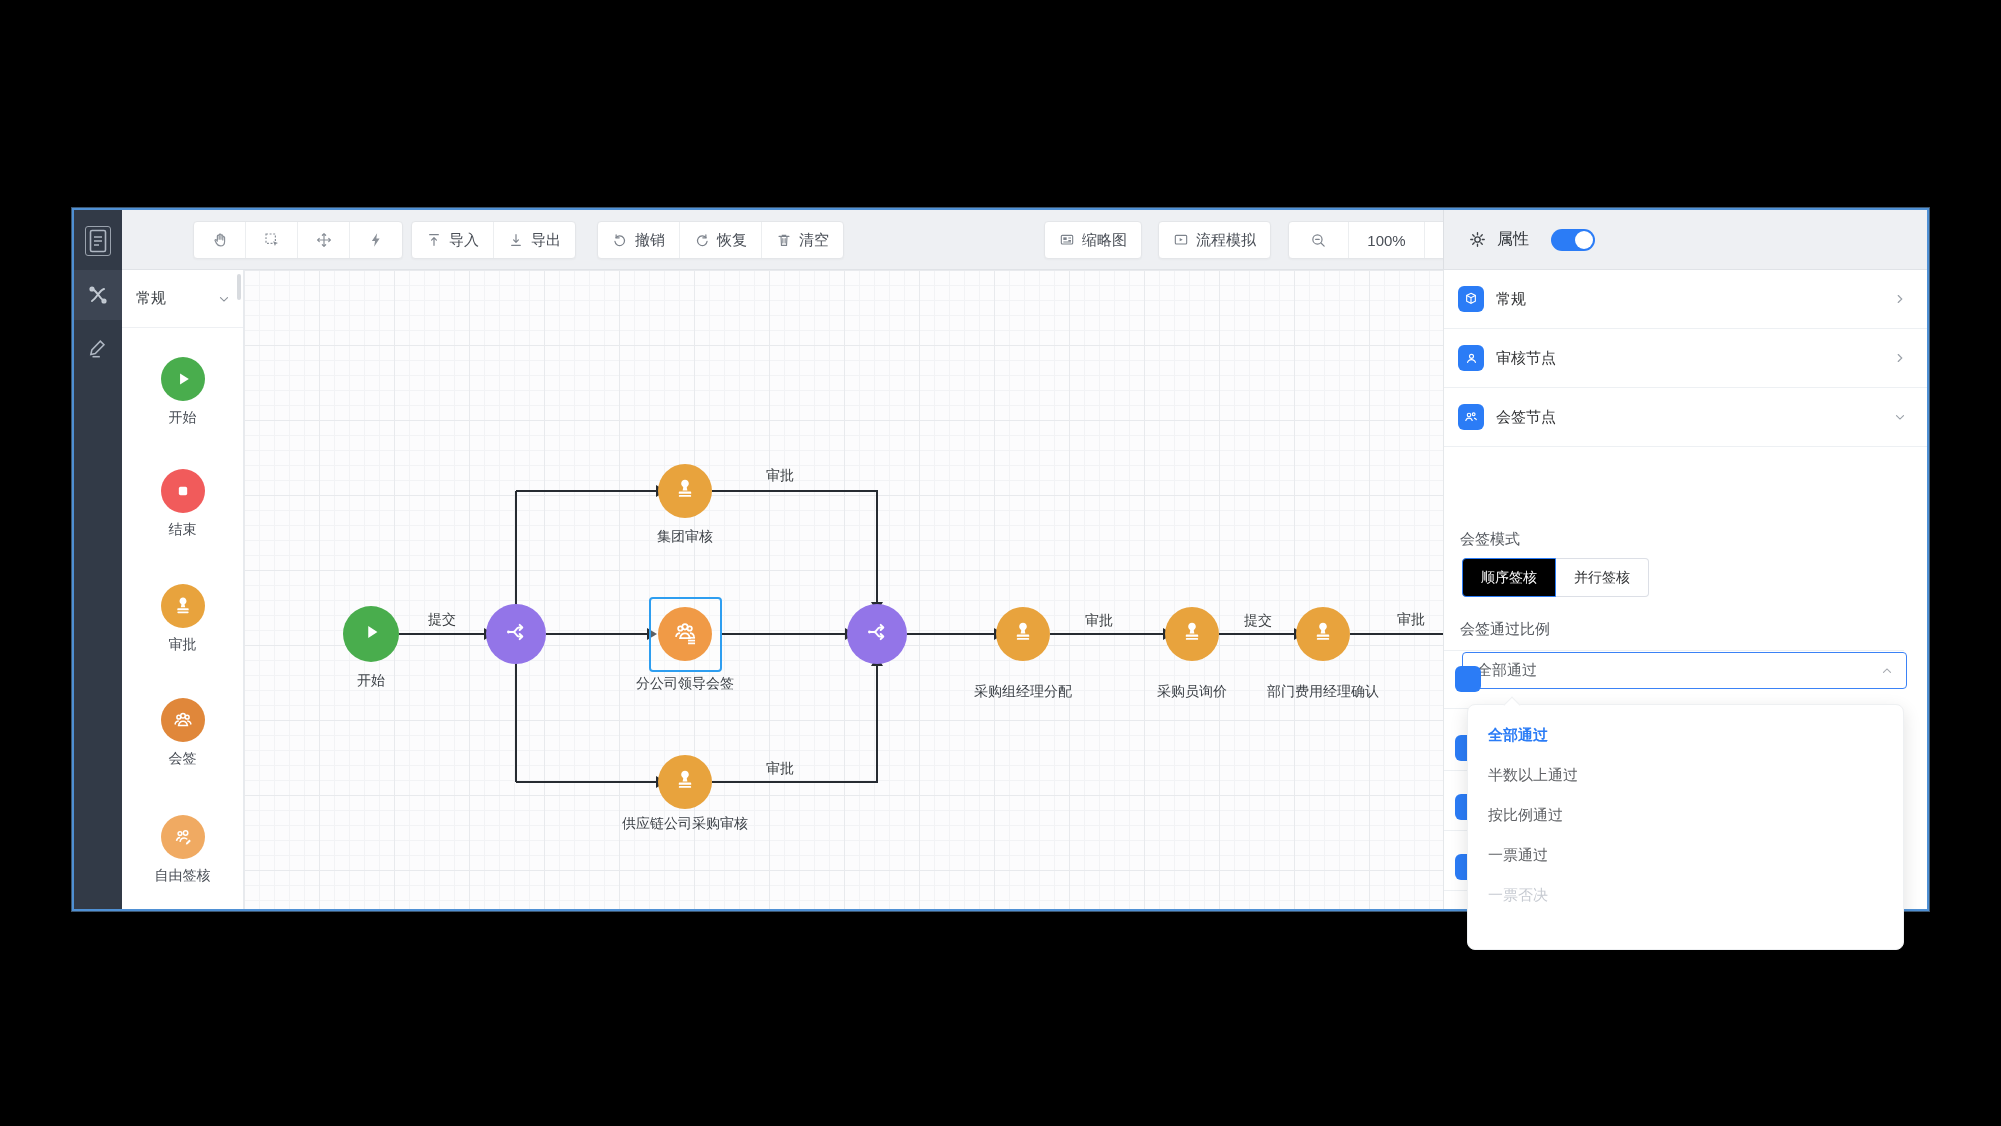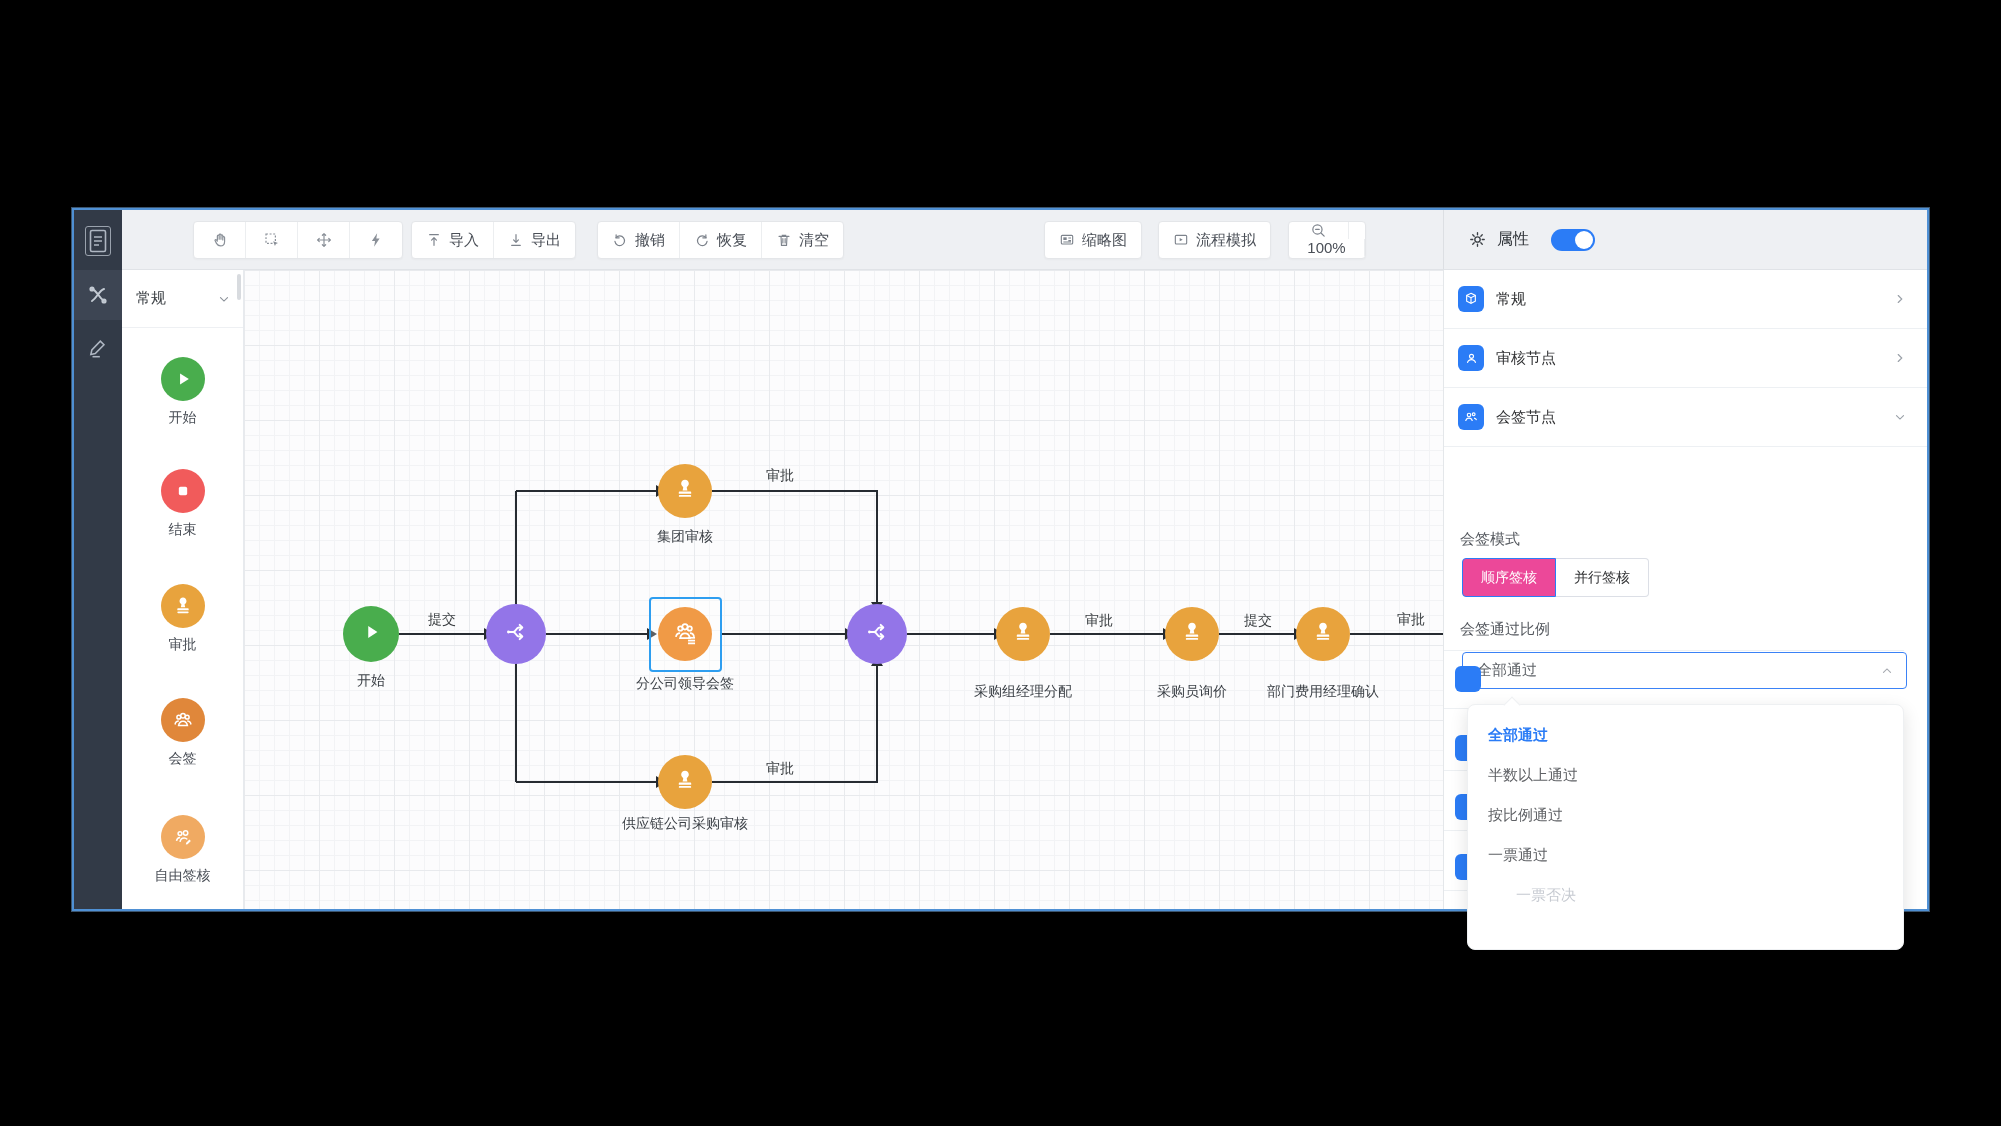--- a/index.html
+++ b/index.html
@@ -57,32 +57,32 @@
 
   
   .panel { position:absolute; right:0; top:60px; width:484px; bottom:0; background:#fff; border-left:1px solid #e4e7ea; z-index:5; }
   .sect { position:absolute; left:0; width:100%; height:59px; border-bottom:1px solid #edf0f3; display:flex; align-items:center; }
   .sicon { width:26px; height:26px; border-radius:6px; background:#2b7cf6; color:#fff; display:flex; align-items:center; justify-content:center; margin-left:14px; flex:0 0 auto; }
   .sect .slabel { margin-left:12px; font-size:15px; color:#303133; font-weight:500; }
   .sect .schev { margin-left:auto; margin-right:20px; color:#9aa0a8; display:flex; }
   .flabel { position:absolute; left:16px; font-size:15px; color:#55595f; }
   .seg { position:absolute; display:flex; height:39px; }
   .seg .opt { display:flex; align-items:center; justify-content:center; padding:0 18px; font-size:14px; border:1px solid #dcdfe6; background:#fff; color:#303133; }
-  .seg .opt.on { background:#ec4899; border-color:#2b7cf6; color:#fff; border-radius:4px 0 0 4px; }
+  .seg .opt.on { background:#000000; border-color:#2b7cf6; color:#fff; border-radius:4px 0 0 4px; }
   .seg .opt.off { border-left:none; border-radius:0 4px 4px 0; }
   .select { position:absolute; left:18px; width:445px; height:37px; border:1.5px solid #3b82f6; border-radius:4px; background:#fff; display:flex; align-items:center; }
   .select .val { margin-left:14px; font-size:15px; color:#5f6368; }
   .select .schev { margin-left:auto; margin-right:12px; color:#a8abb2; display:flex; }
   .hid-ico { position:absolute; width:26px; height:26px; border-radius:6px; background:#2b7cf6; z-index:1; }
   .hid-line { position:absolute; left:0; width:24px; height:1px; background:#edf0f3; z-index:1; }
   .dropdown { position:absolute; left:23px; top:434px; width:437px; height:246px; background:#fff; border:1px solid #eef0f2; border-radius:8px; box-shadow:0 6px 18px rgba(0,0,0,.12); z-index:10; padding-top:10px; }
   .dropdown .notch { position:absolute; left:38px; top:-6px; width:12px; height:12px; background:#fff; transform:rotate(45deg); border-left:1px solid #eef0f2; border-top:1px solid #eef0f2; }
   .dd-item { height:40px; display:flex; align-items:center; padding-left:20px; font-size:15px; color:#606266; }
   .dd-item.sel { color:#2b7cf6; font-weight:bold; }
-  .dd-item.dis { color:#c6cad1;margin-left:28px; }
+  .dd-item.dis { color:#c6cad1; }
 </style>
 </head>
 <body>
 
 <div class="window">
 
   <div class="abar">
     <div class="tile" style="top:6px;">
       <span class="doc-frame">
           <svg width="18" height="24" viewBox="0 0 18 24" fill="none" stroke="#aeb6c2" stroke-width="1.6">
@@ -208,21 +208,21 @@
         <span class="tico">
             <svg width="16" height="16" viewBox="0 0 24 24" fill="none" stroke="#7d838c" stroke-width="1.7">
               <rect x="3.5" y="5" width="17" height="13" rx="1.5"></rect>
               <path d="M10 9l4.5 2.5L10 14z" fill="#7d838c" stroke="none"></path>
             </svg>
           </span>
         <span>流程模拟</span>
       </div>
     </div>
 
-    <div class="tgroup" style="left:1166px;flex-direction:column;">
+    <div class="tgroup" style="left:1166px;">
       <div class="tbtn icon-only" style="width:60px;">
         <span class="tico">
             <svg width="17" height="17" viewBox="0 0 24 24" fill="none" stroke="#7d838c" stroke-width="1.7" stroke-linecap="round">
               <circle cx="10.5" cy="10.5" r="6.5"></circle>
               <path d="M15.5 15.5L20 20M8 10.5h5"></path>
             </svg>
           </span>
       </div>
       <div class="zoomval">100%</div>
       <div class="tbtn icon-only" style="width:58px;">

